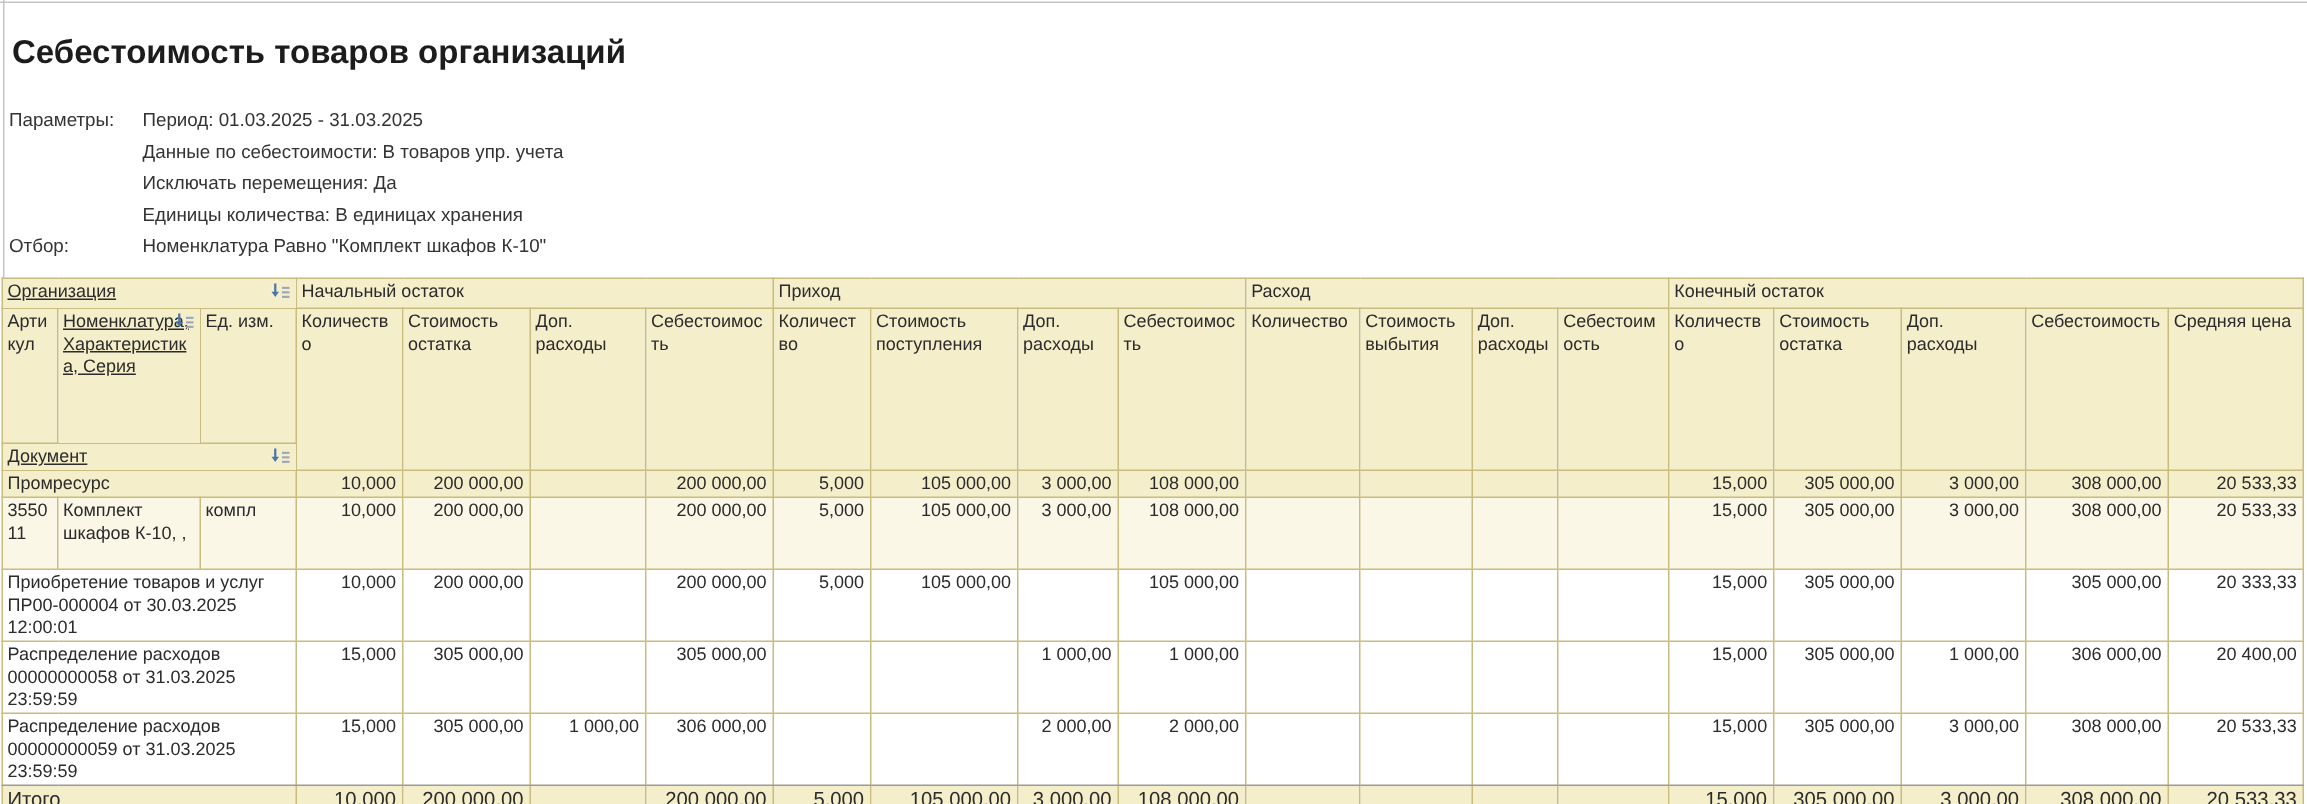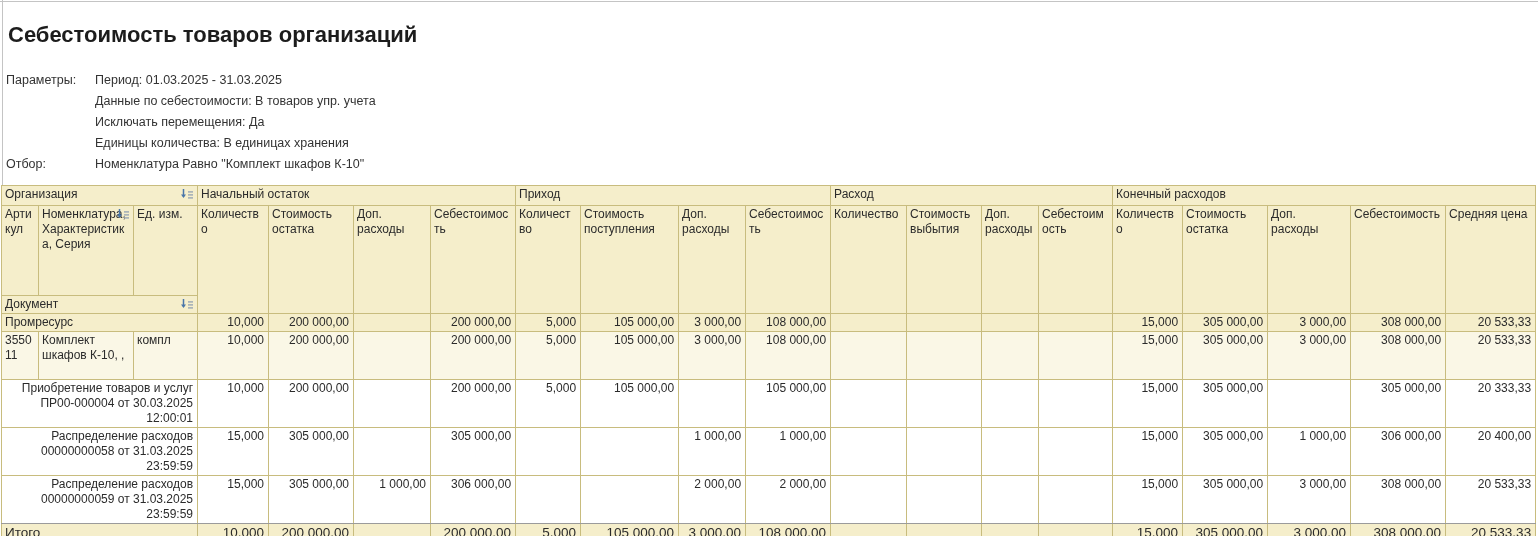--- a/index.html
+++ b/index.html
@@ -11,34 +11,34 @@
   .params{position:absolute;left:6px;top:70px;display:grid;grid-template-columns:89px auto;
           font-size:12.5px;line-height:21px;color:#333;}
   .p-lab1{grid-row:1;grid-column:1;}
   .p-v1{grid-row:1;grid-column:2;} .p-v2{grid-row:2;grid-column:2;}
   .p-v3{grid-row:3;grid-column:2;} .p-v4{grid-row:4;grid-column:2;}
   .p-lab2{grid-row:5;grid-column:1;} .p-v5{grid-row:5;grid-column:2;}
   table.grid{position:absolute;left:1px;top:185px;width:1534px;border-collapse:collapse;table-layout:fixed;}
   table.grid td{border:1px solid #c8bc7e;vertical-align:top;font-size:12px;line-height:15px;
                 padding:1px 4px 1px 3px;overflow:hidden;color:#2b2b2b;}
   td.hcell{background:#f5eecb;overflow-wrap:anywhere;word-break:break-word;}
-  td.rel{position:relative;padding-right:20px;}
+  td.rel{position:relative;padding-right:20px;text-decoration:underline;}
   .sicon{position:absolute;right:3px;top:2px;width:14px;height:13px;display:block;}
   td.hb{border-bottom-color:#9b9b9b;margin-top:32px;}
   tr.grp td{background:#f5eecb;}
   tr.item td{background:#faf7e6;}
   tr.doc td{background:#fff;}
   tr.doclast td{border-bottom-color:#9b9b9b;}
   tr.total td{background:#f5eecb;font-size:13.5px;border-bottom-color:#9b9b9b;}
   td.num{text-align:right;white-space:nowrap;padding-right:4px;}
   td.lbl{padding-left:4px;white-space:nowrap;}
   td.art{padding:1px 2px 1px 3px;word-break:break-all;}
   td.nom{padding-left:17px;overflow-wrap:anywhere;}
   td.unitc{padding-left:3px;}
-  td.doclbl{padding-left:37px;text-align:right;}
+  td.doclbl{padding-left:37px;}
 </style>
 </head>
 <body>
 
 <div class="page">
   <div class="page-title">Себестоимость товаров организаций</div>
 
   <div class="params">
     <div class="p-lab1">Параметры:</div>
     <div class="p-v1">Период: 01.03.2025 - 31.03.2025</div>
@@ -83,21 +83,21 @@
                 <path d="M1 6.5l2.5 3.5 2.5-3.5z" fill="#4a76a8"></path>
                 <rect x="8" y="3.2" width="5" height="1.4" fill="#9aa7b5"></rect>
                 <rect x="8" y="6.2" width="5" height="1.4" fill="#9aa7b5"></rect>
                 <rect x="8" y="9.2" width="5" height="1.4" fill="#9aa7b5"></rect>
               </svg>
         </span>
       </td>
       <td colspan="4" class="hcell">Начальный остаток</td>
       <td colspan="4" class="hcell">Приход</td>
       <td colspan="4" class="hcell">Расход</td>
-      <td colspan="5" class="hcell">Конечный расходов</td>
+      <td colspan="5" class="hcell">Конечный остаток</td>
     </tr>
 
     <tr style="height:90px">
       <td class="hcell" style="word-break:break-all">Артикул</td>
       <td class="hcell rel">
         <span>Номенклатура, Характеристика, Серия</span>
         <span class="sicon">
           <svg width="14" height="13" viewBox="0 0 14 13">
                 <path d="M3.5 1v7.5" stroke="#4a76a8" stroke-width="1.5" fill="none"></path>
                 <path d="M1 6.5l2.5 3.5 2.5-3.5z" fill="#4a76a8"></path>

